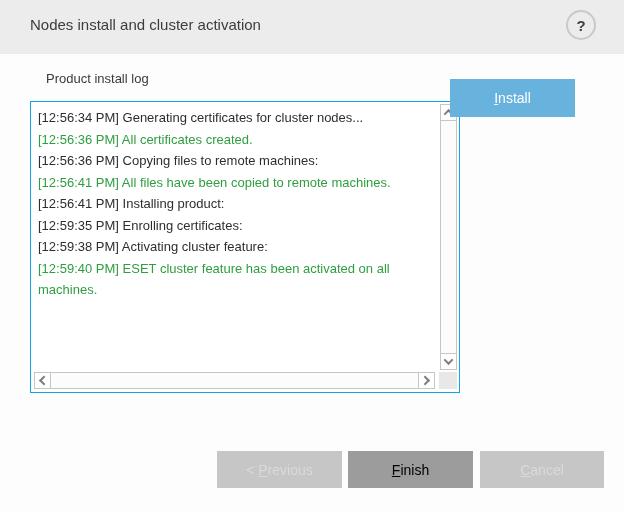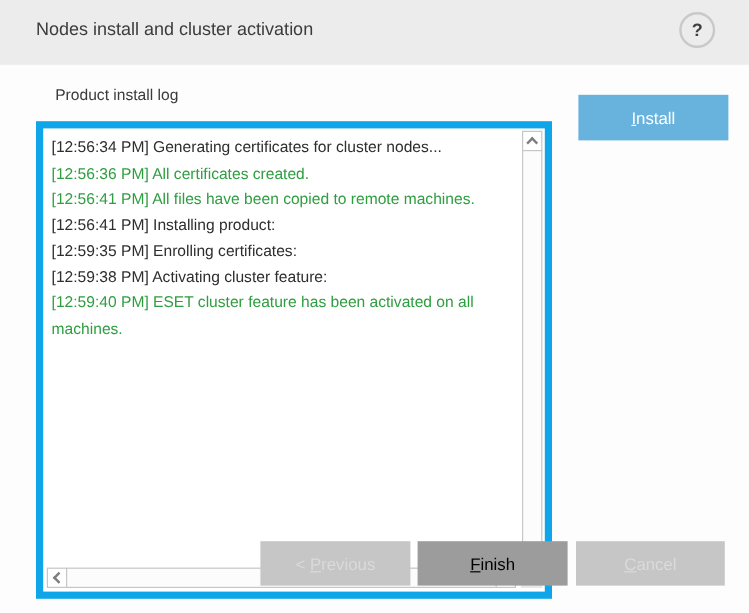--- a/index.html
+++ b/index.html
@@ -26,22 +26,22 @@
   }
   .help-btn span{font-size:15px;font-weight:bold;color:#3f3f3f;line-height:1;}
 
   
   .log-label{
     position:absolute;left:46px;top:71px;font-size:13px;color:#3a3a3a;
   }
 
   
   .listbox{
-    position:absolute;left:30px;top:101px;width:430px;height:398px;
-    background:#ffffff;border:6px solid #0ea5e9;box-sizing:border-box;
+    position:absolute;left:30px;top:101px;width:430px;height:292px;
+    background:#ffffff;border:1px solid #0ea5e9;box-sizing:border-box;
   }
   .log-text{
     position:absolute;left:0;top:0;right:23px;bottom:22px;
     padding:5px 2px 0 7px;overflow:hidden;
     font-size:13px;line-height:21.5px;
   }
   .log-line{white-space:normal;}
   .log-line.info{color:#2e2e2e;}
   .log-line.success{color:#2f9e41;}
 
@@ -76,21 +76,21 @@
   }
   .chev.up{transform:rotate(-135deg) translate(-1px,-1px);}
   .chev.down{transform:rotate(45deg) translate(-1px,-1px);}
   .chev.left{transform:rotate(135deg) translate(-1px,-1px);}
   .chev.right{transform:rotate(-45deg) translate(-1px,-1px);}
 
   
   button{font-family:"Liberation Sans", sans-serif;border:none;cursor:pointer;padding:0;}
   .accel{text-decoration:underline;}
   #btn-install{
-    position:absolute;left:482px;top:79px;width:125px;height:38px;
+    position:absolute;left:450px;top:79px;width:125px;height:38px;
     background:#68b3de;color:#ffffff;font-size:14px;
   }
   .wizard-btn{
     position:absolute;top:451px;height:37px;font-size:14px;
   }
   #btn-previous{left:217px;width:125px;background:#c6c6c6;color:#dadada;}
   #btn-finish{left:348px;width:125px;background:#9c9c9c;color:#000000;text-align:center;}
   #btn-cancel{left:480px;width:124px;background:#c6c6c6;color:#dadada;}
 </style>
 </head>
@@ -102,20 +102,21 @@
     <span>?</span>
   </div>
 </div>
 
 <div class="log-label">Product install log</div>
 
 <div class="listbox">
   <div class="log-text">
       <div class="log-line info">[12:56:34 PM] Generating certificates for cluster nodes...</div>
       <div class="log-line success">[12:56:36 PM] All certificates created.</div>
+      <div class="log-line info">[12:56:36 PM] Copying files to remote machines:</div>
       <div class="log-line success">[12:56:41 PM] All files have been copied to remote machines.</div>
       <div class="log-line info">[12:56:41 PM] Installing product:</div>
       <div class="log-line info">[12:59:35 PM] Enrolling certificates:</div>
       <div class="log-line info">[12:59:38 PM] Activating cluster feature:</div>
       <div class="log-line success">[12:59:40 PM] ESET cluster feature has been activated on all machines.</div>
     </div>
 
   <div class="vscroll">
     <div class="sb-btn up">
       <div class="chev up"></div>

